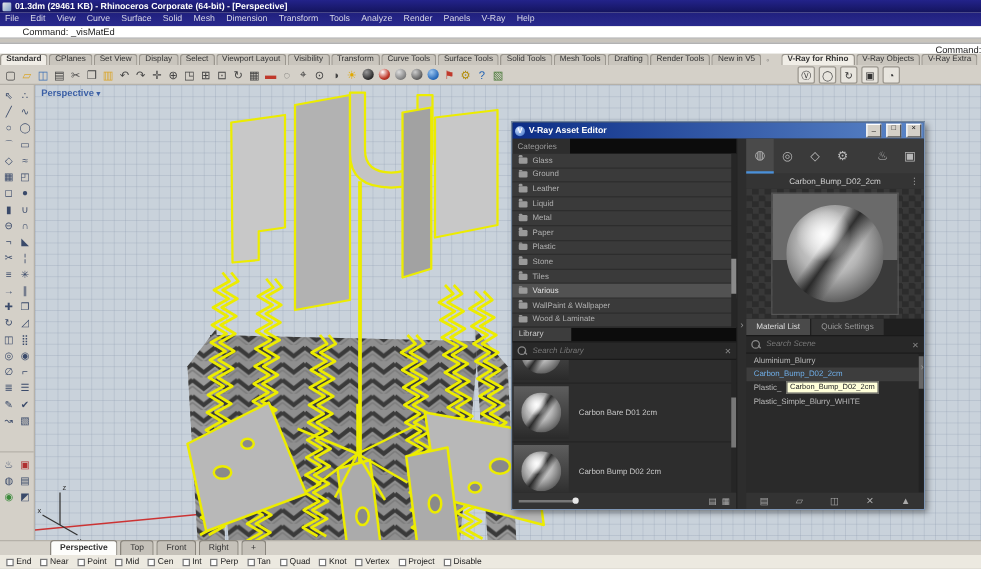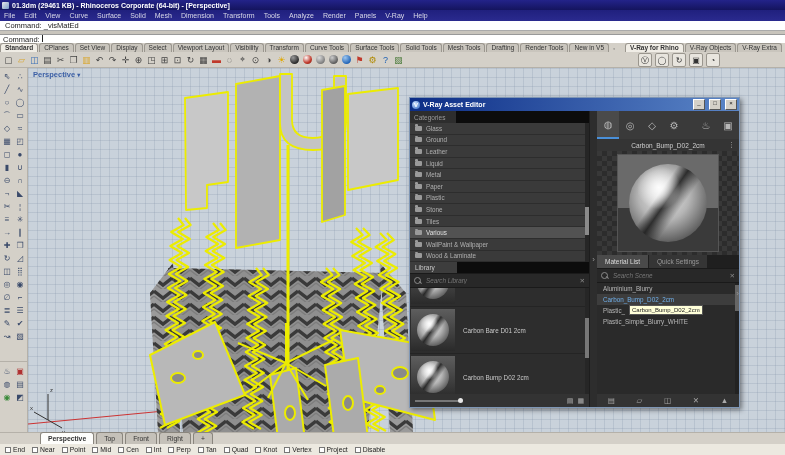--- a/index.html
+++ b/index.html
@@ -7,24 +7,24 @@
   #stage{position:relative;width:785px;height:455px;background:#d4d0c8;font-size:8px;color:#222;}
 
   
   #titlebar{position:absolute;left:0;top:0;width:785px;height:10px;background:linear-gradient(#23238a,#14145e);
     color:#fff;font-size:7px;font-weight:bold;display:flex;align-items:center;gap:3px;padding-left:2px;box-sizing:border-box;}
   #appicon{width:7px;height:7px;background:linear-gradient(135deg,#e8e8e8,#7a9ac8);border-radius:1px;flex:0 0 auto;}
   #menubar{position:absolute;left:0;top:10px;width:785px;height:11px;background:linear-gradient(#20207e,#2a2a8e);
     display:flex;align-items:center;gap:9px;padding-left:4px;box-sizing:border-box;}
   .menu-item{color:#d8d8e8;font-size:7px;}
   #cmdhist{position:absolute;left:0;top:21px;width:785px;height:10px;background:#fff;border-bottom:1px solid #aaa;
-    font-size:7.5px;color:#222;display:flex;align-items:center;padding-left:5px;box-sizing:border-box;}
+    font-size:7.5px;color:#222;display:flex;align-items:center;padding-left:18px;box-sizing:border-box;}
   #cmdsep{position:absolute;left:0;top:31px;width:785px;height:3px;background:#c8c4bc;}
   #cmdline{position:absolute;left:0;top:34px;width:785px;height:9px;background:#fff;border-top:1px solid #999;
-    font-size:7.5px;display:flex;align-items:flex-start;padding-left:3px;box-sizing:border-box;}
+    font-size:7.5px;display:flex;align-items:flex-end;padding-left:3px;box-sizing:border-box;flex-direction:column;}
   .caret{display:inline-block;width:1px;height:7px;background:#222;margin-left:2px;}
 
   
   #tabrow{position:absolute;left:0;top:43px;width:785px;height:9px;background:#d4d0c8;display:flex;align-items:flex-end;}
   .ttab{font-size:6.5px;color:#333;padding:0 4px;height:8px;line-height:8px;border:1px solid #9a968e;border-bottom:none;
     border-radius:3px 3px 0 0;background:#c9c5bd;margin-right:1px;white-space:nowrap;}
   .ttab.active{background:#f0ede6;font-weight:bold;}
   #tab-overflow{font-size:7px;color:#666;margin:0 3px;}
   #vraytabs{position:absolute;right:2px;top:0;display:flex;align-items:flex-end;height:9px;}
   #toolrow{position:absolute;left:0;top:52px;width:785px;height:16px;background:#d4d0c8;border-bottom:1px solid #b5b1a9;

